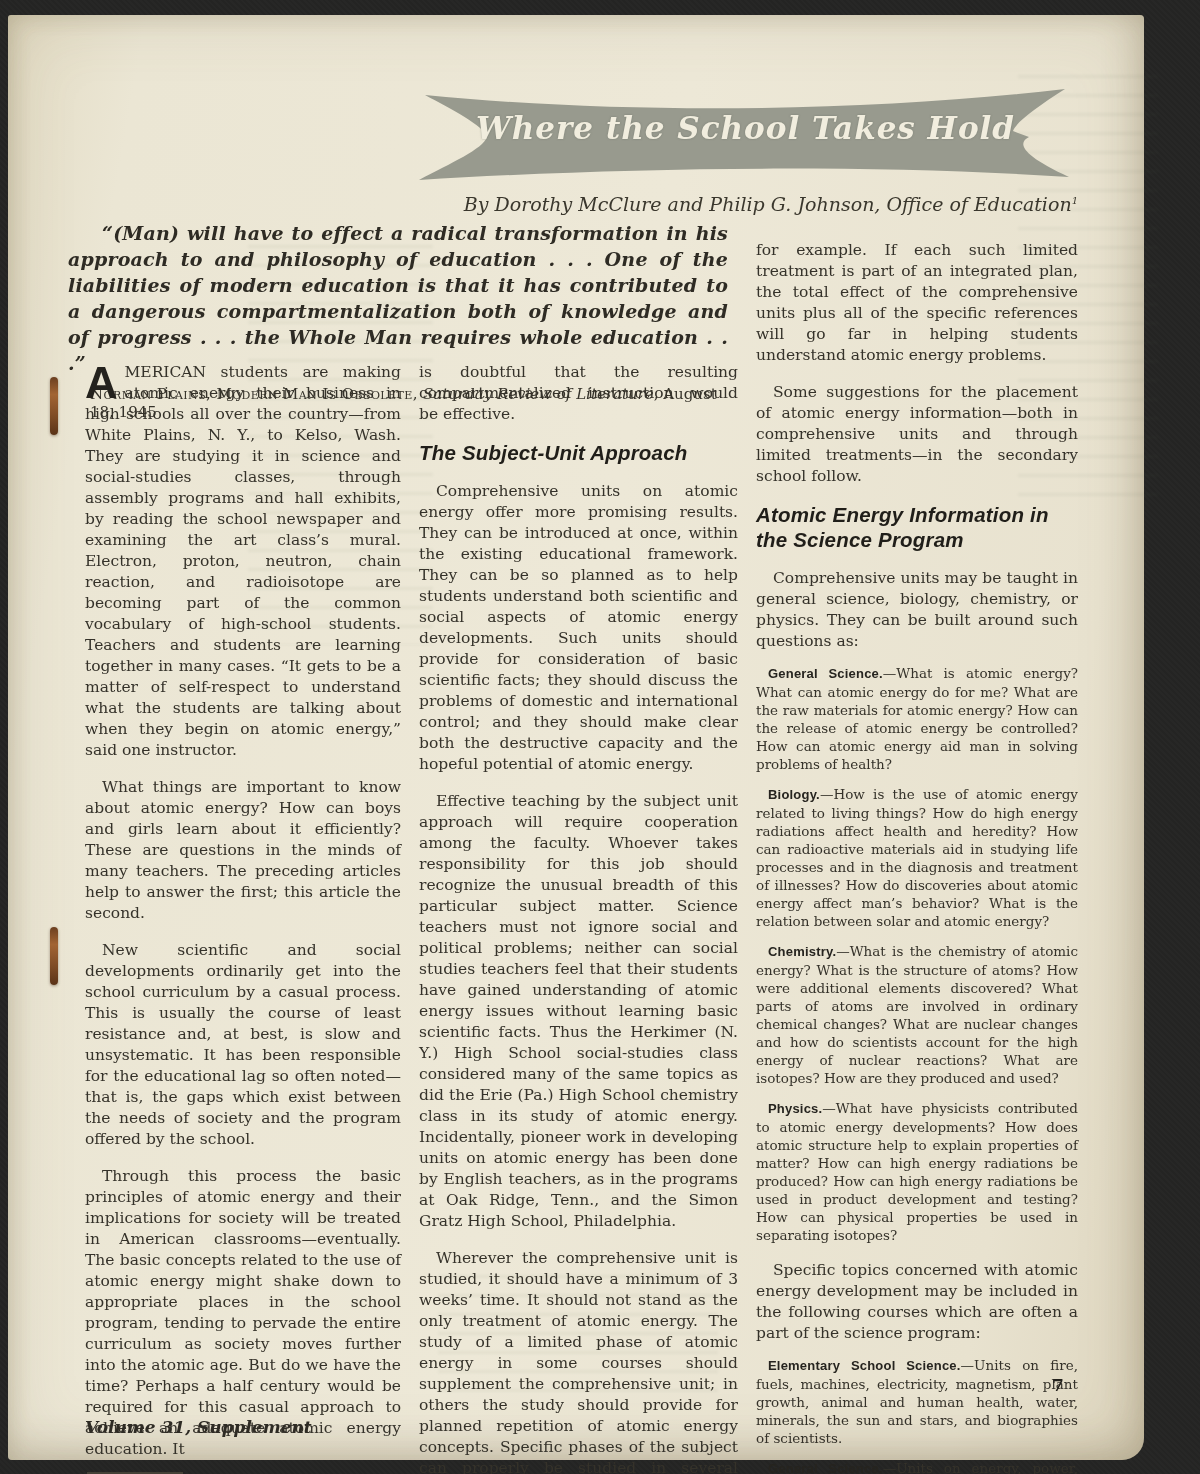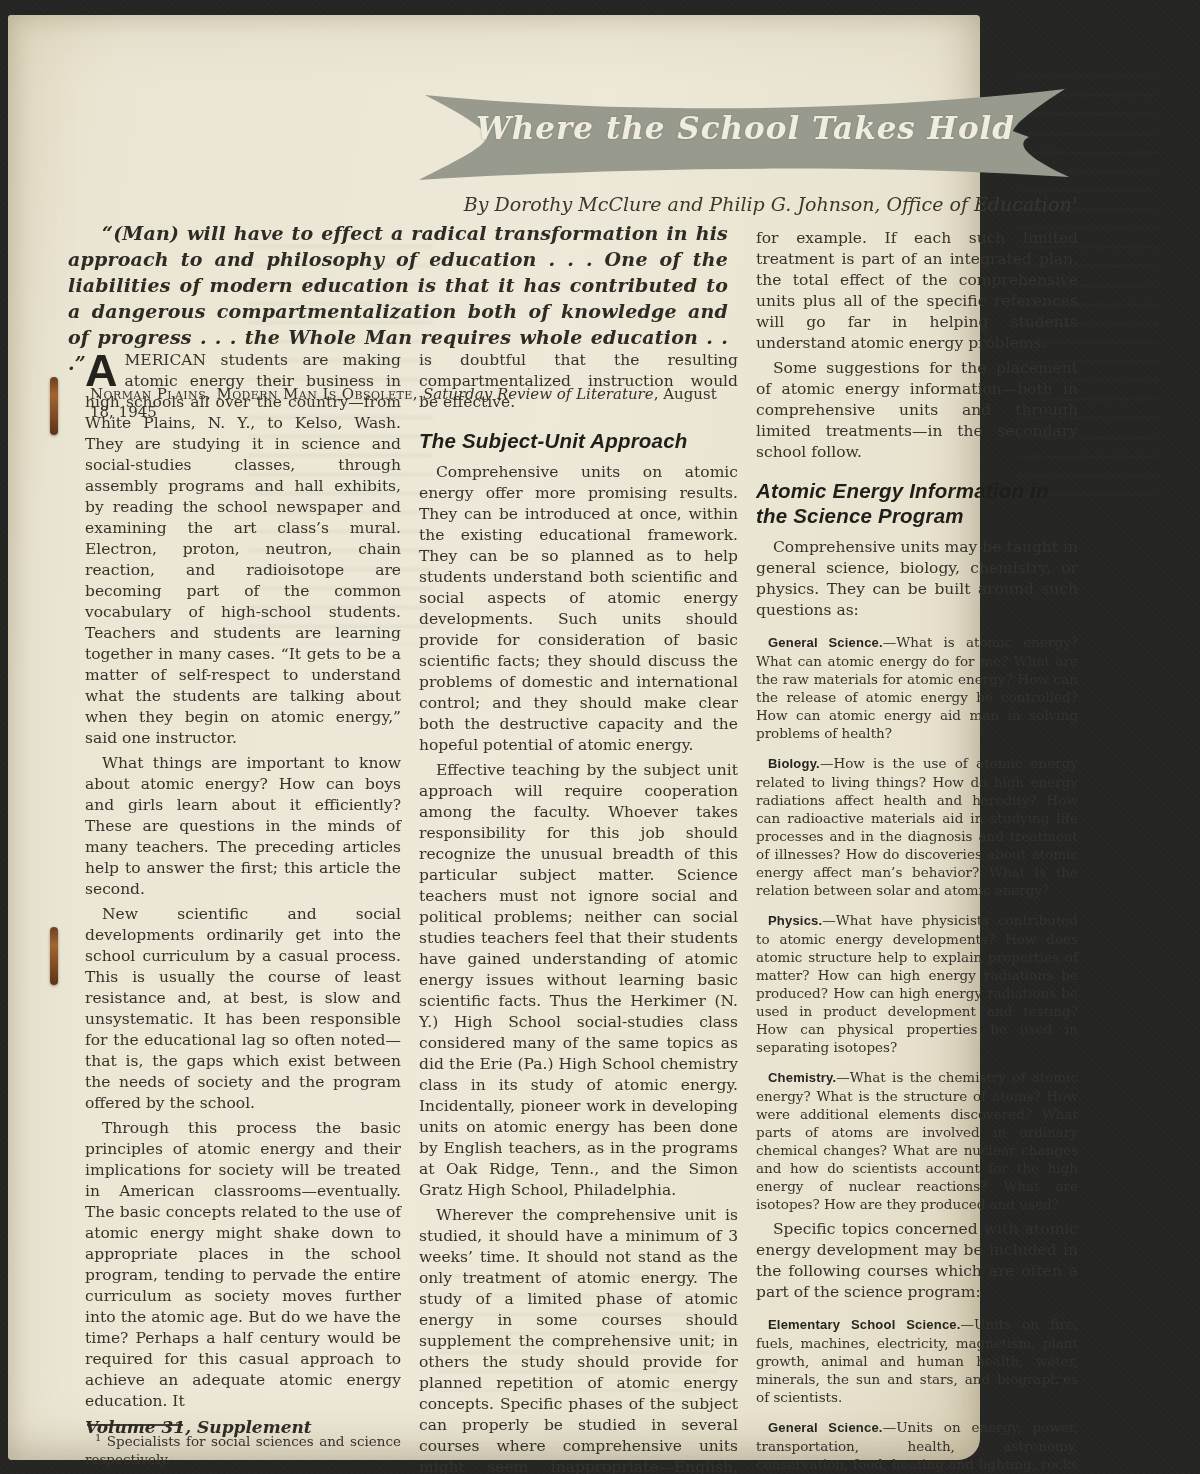--- a/index.html
+++ b/index.html
@@ -4,21 +4,21 @@
 <style>
   html,body{margin:0;padding:0;}
   body{
     width:1200px;height:1474px;
     background:#242423;
     background-image:repeating-linear-gradient(45deg, rgba(255,255,255,.015) 0 2px, transparent 2px 4px);
     position:relative;overflow:hidden;
     font-family:"DejaVu Serif", serif;
   }
   .page{
-    position:absolute;left:8px;top:15px;width:972px;height:1445px;
+    position:absolute;left:8px;top:15px;width:1136px;height:1445px;
     background:linear-gradient(100deg,#e3dcc5 0%,#ebe6d4 10%,#ede8d7 50%,#e8e2cf 86%,#ded6bf 100%);
     border-radius:3px 4px 22px 4px;
     box-shadow:inset 0 0 70px rgba(120,100,60,.16), inset -10px -12px 34px rgba(95,80,50,.20), inset 6px 4px 18px rgba(110,95,60,.12);
   }
   .ghost{position:absolute;opacity:.065;filter:blur(1.5px);
     background:repeating-linear-gradient(180deg,#55624f 0 3px,transparent 3px 19px);}
   .staple{position:absolute;width:8px;height:58px;border-radius:4px;
     background:linear-gradient(#6b3f20,#a26433 30%,#7c4a24 70%,#5a3317);
     box-shadow:0 1px 3px rgba(60,40,20,.45);}
   
@@ -45,21 +45,21 @@
     margin:9px 0 0 22px;font:400 15px/1.2 "DejaVu Serif", serif;color:#35322a;
   }
   .attrib .sc{font-variant:small-caps;letter-spacing:.4px;}
   .attrib .ital{font-style:italic;}
   
   .col{position:absolute;color:#35322a;}
   .col-1{left:77px;top:331px;width:316px;}
   .col-2{left:411px;top:331px;width:319px;}
   .col-3{left:748px;top:209px;width:322px;}
   p.body{font:400 15.5px/21px "DejaVu Serif", serif;text-align:justify;
-    text-indent:17px;margin:4px 0 3px 0;}
+    text-indent:17px;margin:16px 0 3px 0;}
   p.body.noindent{text-indent:0;}
   h3.section{
     font:700 20.5px/25px "Liberation Sans", sans-serif;font-style:italic;
     color:#201e19;margin:15px 0 9px 0;letter-spacing:.2px;
   }
   .dropcap{
     float:left;font:700 45px/37px "Liberation Sans", sans-serif;
     color:#24221d;padding:2px 7px 0 0;
   }
   p.qpara{font:400 13.5px/18px "DejaVu Serif", serif;text-align:justify;
@@ -130,22 +130,22 @@
   </div>
 
   <div class="col col-3">
     <p class="body noindent">for example. If each such limited treatment is part of an integrated plan, the total effect of the comprehensive units plus all of the specific references will go far in helping students understand atomic energy problems.</p>
     <p class="body">Some suggestions for the placement of atomic energy information—both in comprehensive units and through limited treatments—in the secondary school follow.</p>
     <h3 class="section">Atomic Energy Information in the Science Program</h3>
     <p class="body">Comprehensive units may be taught in general science, biology, chemistry, or physics. They can be built around such questions as:</p>
 
     <p class="qpara"><span class="qlabel">General Science.</span><span>—What is atomic energy? What can atomic energy do for me? What are the raw materials for atomic energy? How can the release of atomic energy be controlled? How can atomic energy aid man in solving problems of health?</span></p>
     <p class="qpara"><span class="qlabel">Biology.</span><span>—How is the use of atomic energy related to living things? How do high energy radiations affect health and heredity? How can radioactive materials aid in studying life processes and in the diagnosis and treatment of illnesses? How do discoveries about atomic energy affect man’s behavior? What is the relation between solar and atomic energy?</span></p>
+    <p class="qpara"><span class="qlabel">Chemistry.</span><span>—What is the chemistry of atomic energy? What is the structure of atoms? How were additional elements discovered? What parts of atoms are involved in ordinary chemical changes? What are nuclear changes and how do scientists account for the high energy of nuclear reactions? What are isotopes? How are they produced and used?</span></p>
     <p class="qpara"><span class="qlabel">Physics.</span><span>—What have physicists contributed to atomic energy developments? How does atomic structure help to explain properties of matter? How can high energy radiations be produced? How can high energy radiations be used in product development and testing? How can physical properties be used in separating isotopes?</span></p>
-    <p class="qpara"><span class="qlabel">Chemistry.</span><span>—What is the chemistry of atomic energy? What is the structure of atoms? How were additional elements discovered? What parts of atoms are involved in ordinary chemical changes? What are nuclear changes and how do scientists account for the high energy of nuclear reactions? What are isotopes? How are they produced and used?</span></p>
 
     <p class="body">Specific topics concerned with atomic energy development may be included in the following courses which are often a part of the science program:</p>
 
     <p class="qpara"><span class="qlabel">Elementary School Science.</span><span>—Units on fire, fuels, machines, electricity, magnetism, plant growth, animal and human health, water, minerals, the sun and stars, and biographies of scientists.</span></p>
     <p class="qpara"><span class="qlabel">General Science.</span><span>—Units on energy, power, transportation, health, astronomy, conservation, food, heating and lighting, rocks and soils, plants and</span></p>
   </div>
 
   <div class="footer-volume">Volume 31, Supplement</div>
   <div class="page-number">7</div>
 

